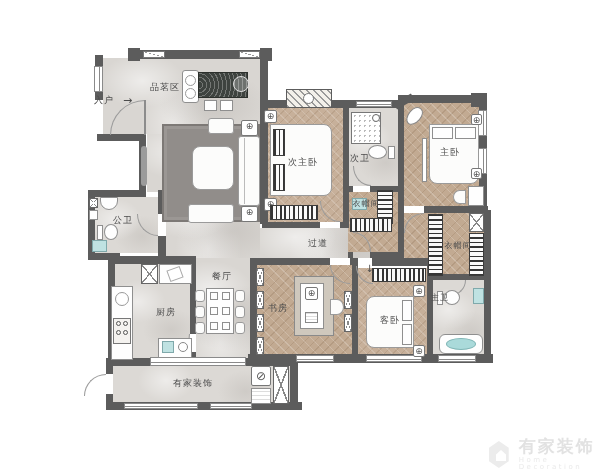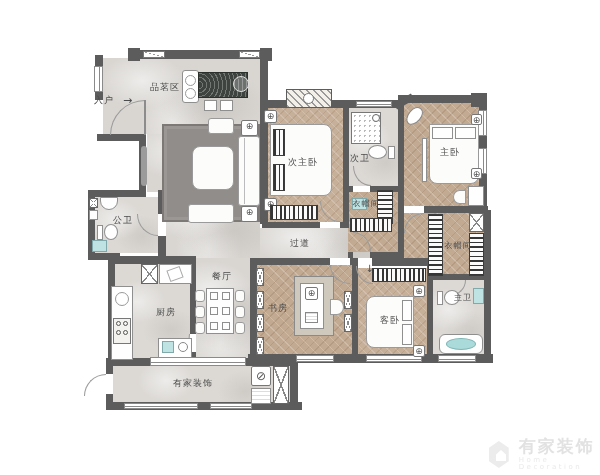--- a/index.html
+++ b/index.html
@@ -288,26 +288,26 @@
 
   <span class="lbl" style="left:104px;top:100px;">入户</span>
   <span class="lbl" style="left:128px;top:100px;font-size:11px;">→</span>
   <span class="lbl" style="left:165px;top:87px;">品茗区</span>
   <span class="lbl" style="left:123px;top:220px;">公卫</span>
   <span class="lbl" style="left:303px;top:162px;">次主卧</span>
   <span class="lbl" style="left:360px;top:158px;">次卫</span>
   <span class="lbl" style="left:450px;top:152px;">主卧</span>
   <span class="lbl small" style="left:366px;top:203px;">衣帽间</span>
   <span class="lbl small" style="left:458px;top:245px;">衣帽间</span>
-  <span class="lbl" style="left:300px;top:243px;">过道</span>
+  <span class="lbl" style="left:318px;top:243px;">过道</span>
   <span class="lbl" style="left:222px;top:276px;">餐厅</span>
   <span class="lbl" style="left:166px;top:312px;">厨房</span>
   <span class="lbl" style="left:278px;top:308px;">书房</span>
   <span class="lbl" style="left:390px;top:320px;">客卧</span>
-  <span class="lbl small" style="left:463px;top:297px;">主卫</span>
+  <span class="lbl small" style="left:440px;top:297px;">主卫</span>
   <span class="lbl" style="left:193px;top:383px;">有家装饰</span>
   <span class="lbl" style="left:370px;top:268px;font-size:10px;">↓</span>
 
   <div class="wm" style="left:468px;top:438px;">
     <div class="wm-hex"></div>
     <div class="wm-text">
       <span class="wm-brand">有家装饰</span>
       <span class="wm-sub">Home Decoration</span>
     </div>
   </div>

